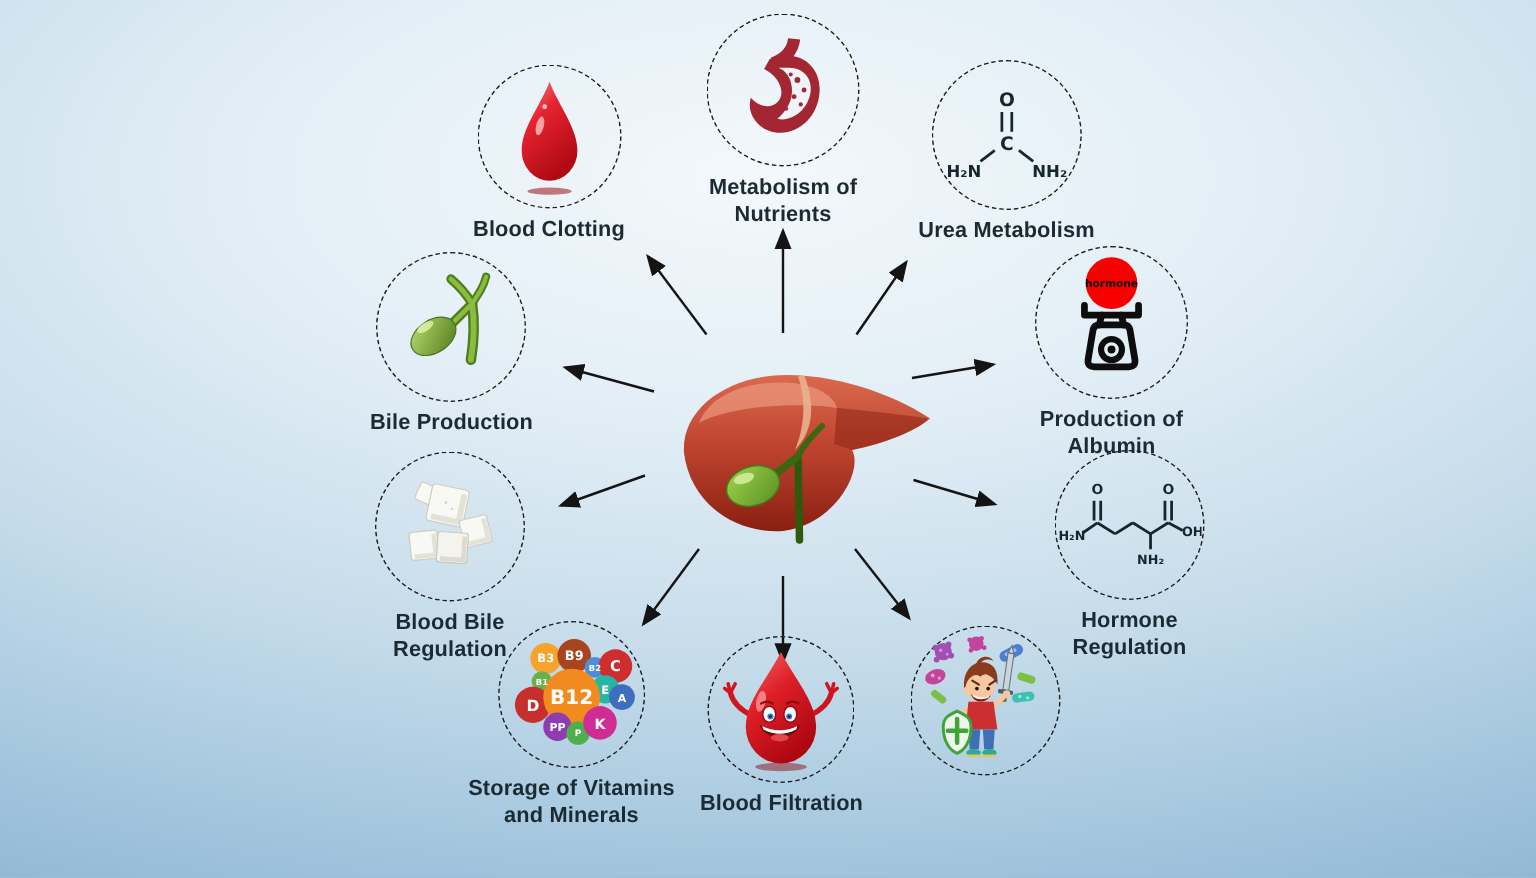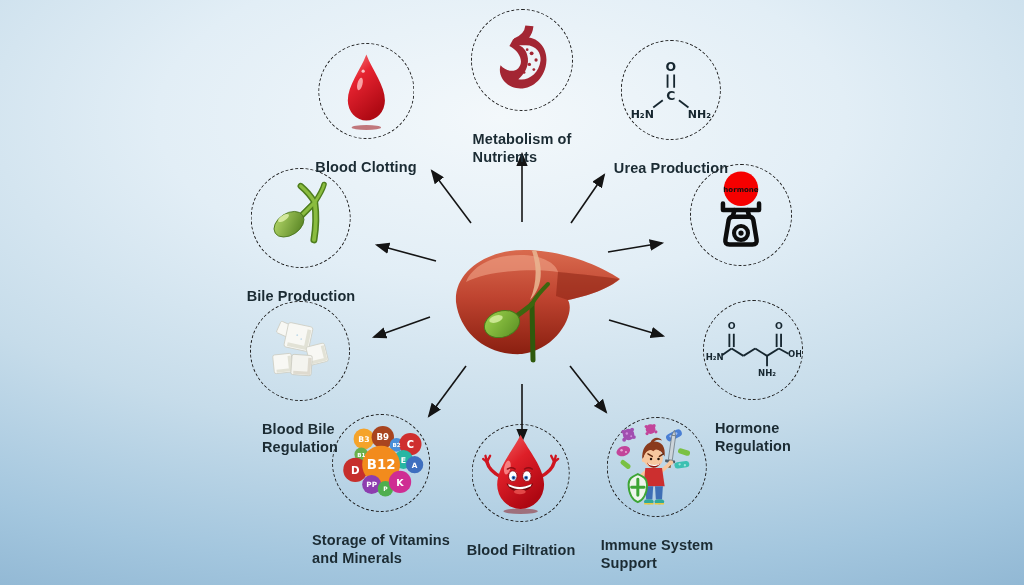--- a/index.html
+++ b/index.html
@@ -5,21 +5,21 @@
   html,body{margin:0;padding:0;background:#9bbfd9;}
   .canvas{
     position:relative;width:1024px;height:585px;overflow:hidden;
     background:radial-gradient(120% 100% at 49% 20%, #f3f8fb 0%, #e2eef6 28%, #c6dcea 55%, #a3c6de 78%, #85aecd 100%);
     font-family:"Liberation Sans",sans-serif;
   }
   .arrows{position:absolute;left:0;top:0;}
   .node{position:absolute;display:flex;flex-direction:column;align-items:center;transform:translateX(-50%);}
   .ring{border:1.6px dashed #1e1e1e;border-radius:50%;display:flex;align-items:center;justify-content:center;box-sizing:border-box;}
   .label{
-    margin-top:19px;font-size:14.5px;font-weight:700;color:#1b2b33;text-align:left;
+    margin-top:5px;font-size:14.5px;font-weight:700;color:#1b2b33;text-align:center;
     white-space:pre-line;line-height:1.25;letter-spacing:.1px;
   }
   .liver{position:absolute;left:440px;top:238px;}
   .chem text{font-family:"DejaVu Sans",sans-serif;font-weight:bold;fill:#16262f;}
   .chem line{stroke:#16262f;stroke-width:2.5;}
   .vit text{font-family:"DejaVu Sans",sans-serif;font-weight:bold;fill:#ffffff;text-anchor:middle;}
 </style>
 </head>
 <body>
 
@@ -100,37 +100,39 @@
         <text x="60" y="24" font-size="17" text-anchor="middle">O</text>
         <line x1="55.5" y1="29" x2="55.5" y2="47"></line>
         <line x1="64.5" y1="29" x2="64.5" y2="47"></line>
         <text x="60" y="64" font-size="17" text-anchor="middle">C</text>
         <line x1="49" y1="64" x2="36" y2="74"></line>
         <line x1="71" y1="64" x2="84" y2="74"></line>
         <text x="21" y="88" font-size="15" text-anchor="middle">H₂N</text>
         <text x="99" y="88" font-size="15" text-anchor="middle">NH₂</text>
       </svg>
     </div>
-    <div class="label">Urea Production</div>
+    <div class="label">Urea Metabolism</div>
   </div>
 
   <div class="node" style="left:741px;top:164px">
     <div class="ring" style="width:102px;height:102px">
       <svg width="82" height="92" viewBox="0 0 100 112">
         <circle cx="50" cy="24" r="21" fill="#f60000"></circle>
         <text x="50" y="27.5" font-size="8.6" font-weight="bold" text-anchor="middle" fill="#111" style="font-family:'DejaVu Sans',sans-serif">hormone</text>
         <g stroke="#0d0d0d" stroke-width="5.5" fill="none" stroke-linejoin="round" stroke-linecap="round">
           <path d="M28,42 L28,50 L72,50 L72,42"></path>
           <path d="M42,50 L40,58 M58,50 L60,58"></path>
           <path d="M40,58 L60,58 Q64,58 65,62 L69,86 Q70,92 64,92 L36,92 Q30,92 31,86 L35,62 Q36,58 40,58 Z"></path>
           <circle cx="50" cy="78" r="8.5" stroke-width="5"></circle>
         </g>
         <circle cx="50" cy="78" r="3.2" fill="#0d0d0d"></circle>
       </svg>
     </div>
+    <div class="label">Production of
+Albumin</div>
   </div>
 
   <div class="node" style="left:753px;top:300px">
     <div class="ring" style="width:100px;height:100px">
       <svg width="96" height="74" viewBox="0 0 130 100" class="chem">
         <text x="13" y="64" font-size="11.5" text-anchor="middle">H₂N</text>
         <line x1="23" y1="57" x2="36" y2="48" stroke-width="2.3"></line>
         <line x1="33" y1="46" x2="33" y2="28" stroke-width="2.3"></line>
         <line x1="39" y1="46" x2="39" y2="28" stroke-width="2.3"></line>
         <text x="36" y="22" font-size="12.5" text-anchor="middle">O</text>
@@ -208,22 +210,20 @@
           <ellipse cx="53" cy="89.5" rx="5.5" ry="2.8" fill="#2fa89a"></ellipse>
           <rect x="35.5" y="91" width="11" height="1.6" rx="0.8" fill="#e8c840"></rect>
           <rect x="47.5" y="91" width="11" height="1.6" rx="0.8" fill="#e8c840"></rect>
           <g>
             <path d="M28.5,58 C35,61 39,63 39,70 C39,81 34,88 28.5,90 C23,88 18,81 18,70 C18,63 22,61 28.5,58 Z" fill="#eef5ec" stroke="#3da535" stroke-width="2.2"></path>
             <path d="M28.5,64 L28.5,82 M21.5,73 L35.5,73" stroke="#3da535" stroke-width="3.4" stroke-linecap="round"></path>
           </g>
         </g>
       </svg>
     </div>
-    <div class="label">Immune System
-Support</div>
   </div>
 
   <div class="node" style="left:521px;top:424px">
     <div class="ring" style="width:98px;height:98px">
       <svg width="80" height="86" viewBox="0 0 100 110">
         <defs>
           <linearGradient id="fdG" x1="0" y1="0" x2="0.55" y2="1">
             <stop offset="0%" stop-color="#f26a6a"></stop>
               <stop offset="45%" stop-color="#de1f28"></stop>
               <stop offset="100%" stop-color="#ae0712"></stop>

